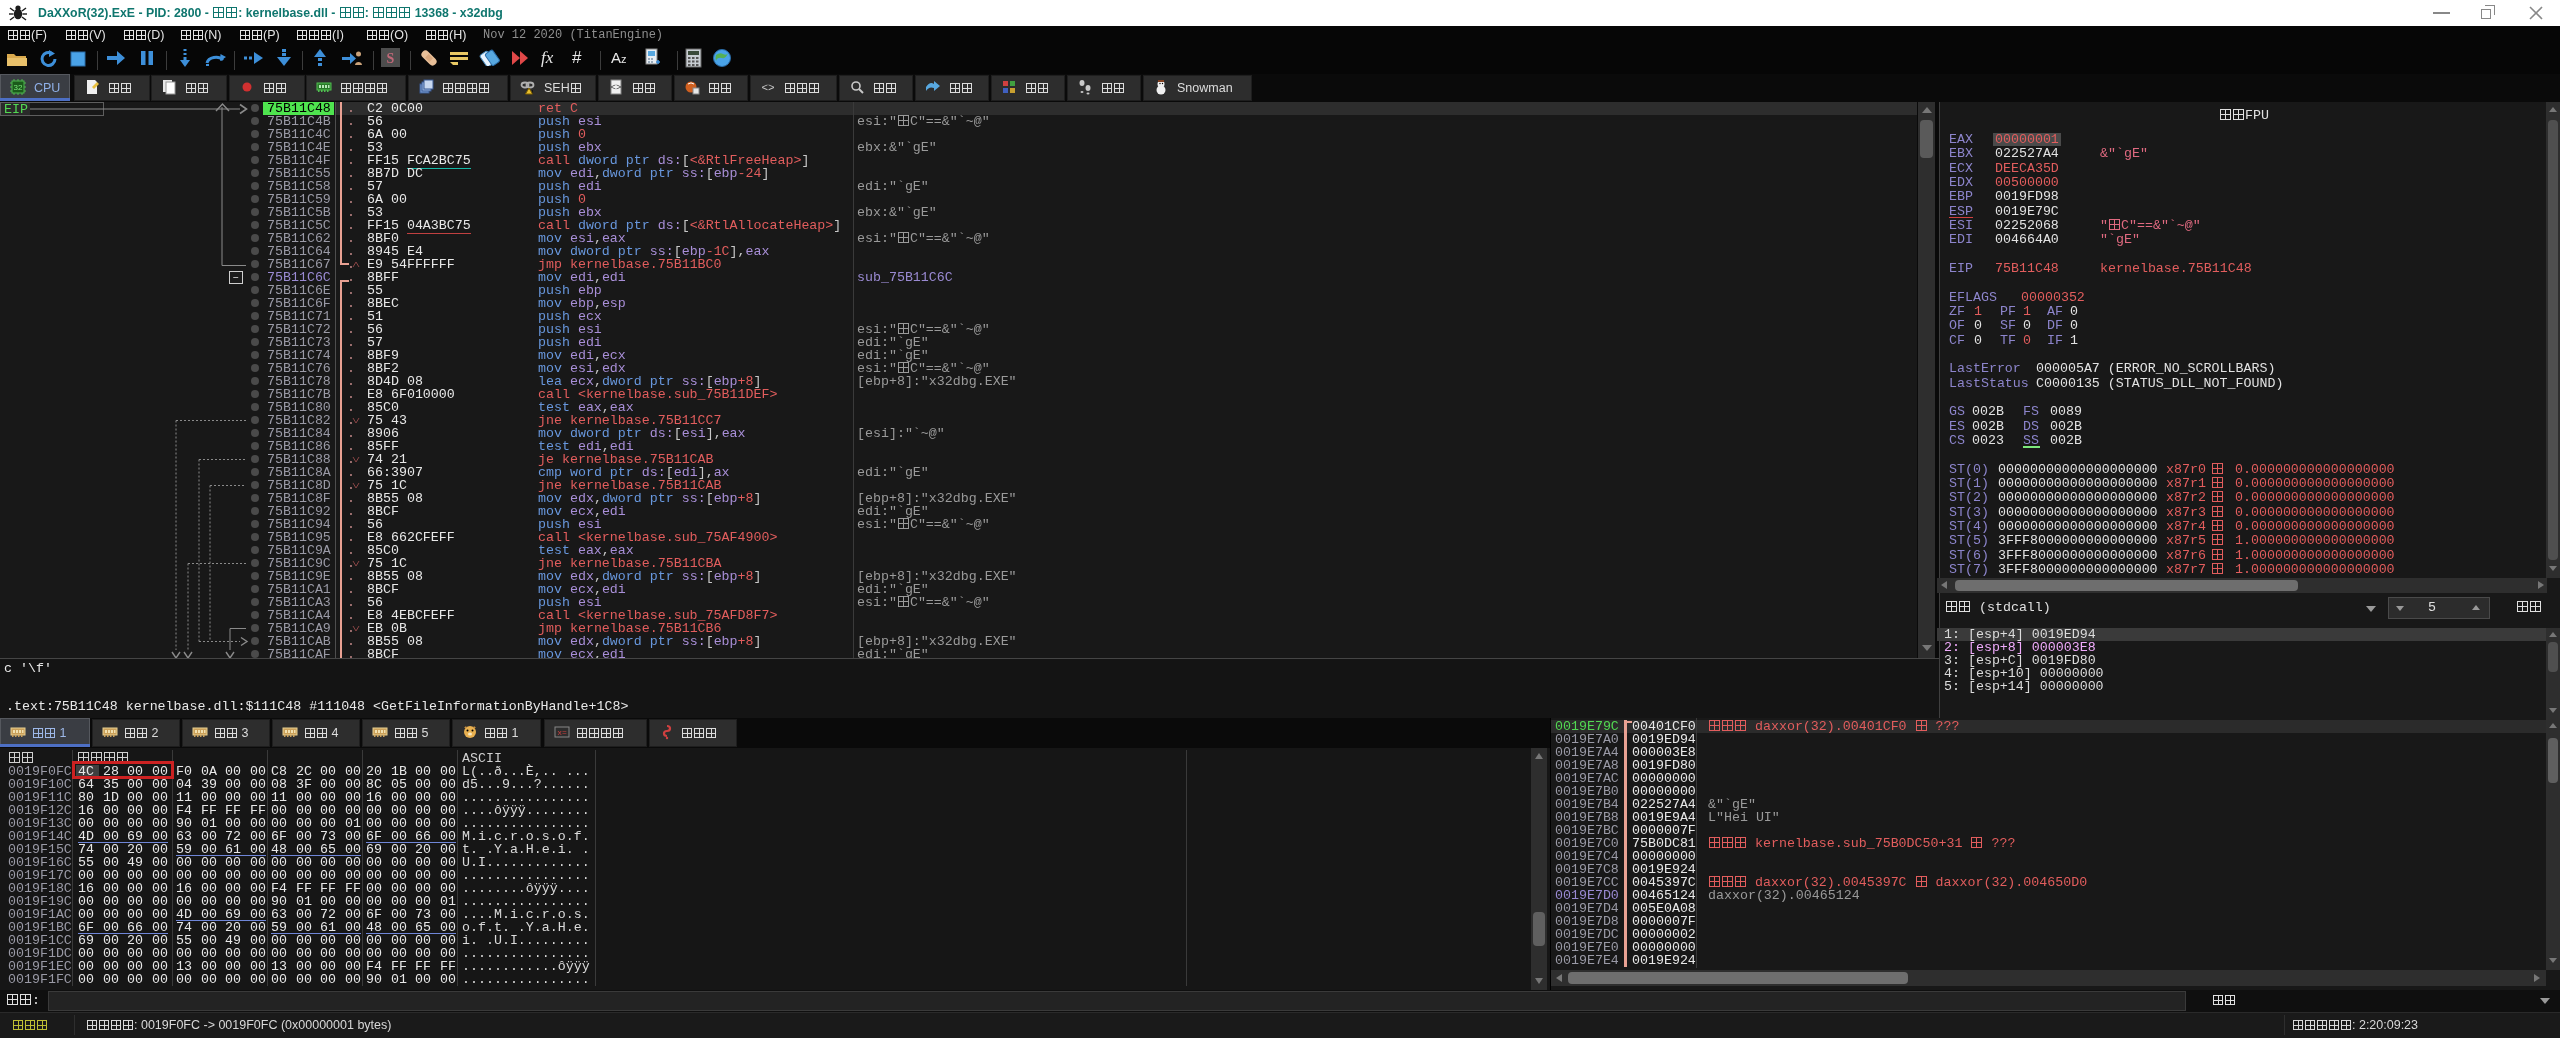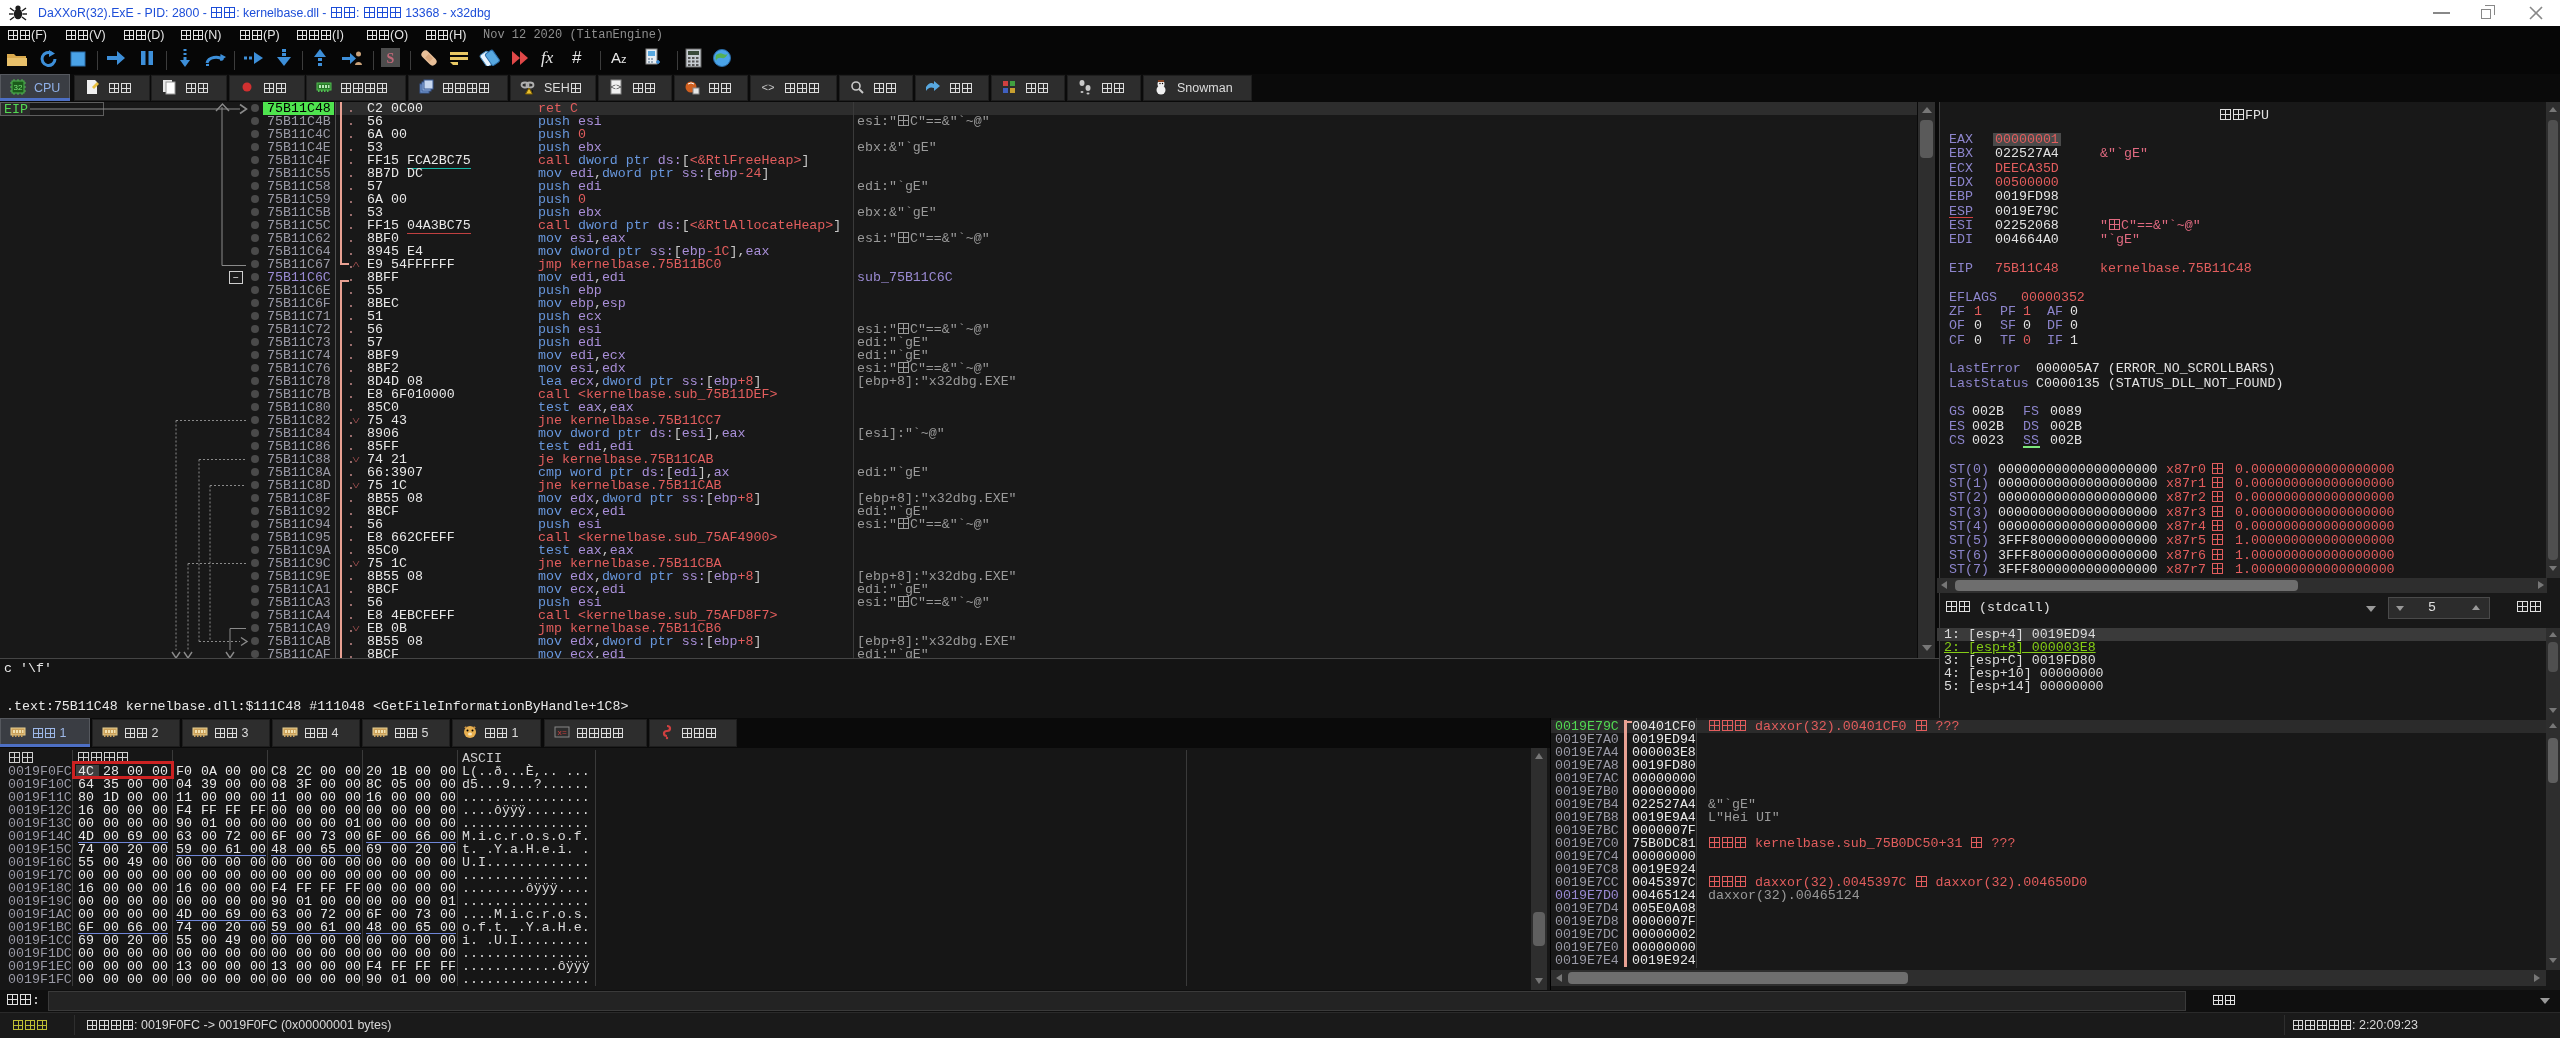--- a/index.html
+++ b/index.html
@@ -49,21 +49,21 @@
         <circle cx="10" cy="5" r="2.6" fill="#1a1a1a"></circle>
         <g stroke="#1a1a1a" stroke-width="1.4">
           <line x1="6" y1="8" x2="2" y2="5"></line>
           <line x1="14" y1="8" x2="18" y2="5"></line>
           <line x1="5.5" y1="11" x2="1" y2="11"></line>
           <line x1="14.5" y1="11" x2="19" y2="11"></line>
           <line x1="6" y1="14" x2="2" y2="17"></line>
           <line x1="14" y1="14" x2="18" y2="17"></line>
         </g>
       </svg>
-<span class="t sans" style="left:38px;top:6px;font-size:12.3px;line-height:15px;height:15px;color:#1d4ed8;">DaXXoR(32).ExE - PID: 2800 - <b class="cj"></b><b class="cj"></b>: kernelbase.dll - <b class="cj"></b><b class="cj"></b>: <b class="cj"></b><b class="cj"></b><b class="cj"></b> 13368 - x32dbg</span>
+<span class="t sans" style="left:38px;top:6px;font-size:12.3px;line-height:15px;height:15px;color:#0f766e;font-weight:bold;">DaXXoR(32).ExE - PID: 2800 - <b class="cj"></b><b class="cj"></b>: kernelbase.dll - <b class="cj"></b><b class="cj"></b>: <b class="cj"></b><b class="cj"></b><b class="cj"></b> 13368 - x32dbg</span>
 <div class="abs" style="left:2433px;top:12px;width:17px;height:1.6px;background:#888;"></div>
 <div class="abs" style="left:2481px;top:6px;width:10px;height:10px;border:1.5px solid #888;margin-top:3px;"></div>
       <div class="abs" style="left:2485px;top:5px;width:10px;height:10px;border-top:1.5px solid #888;border-right:1.5px solid #888;"></div>
 <svg class="abs" style="left:2527px;top:4px" width="18" height="18" viewBox="0 0 18 18">
         <g stroke="#888" stroke-width="1.6">
           <line x1="3" y1="3" x2="15" y2="15"></line>
           <line x1="15" y1="3" x2="3" y2="15"></line>
         </g>
       </svg>
 </div>
@@ -1372,21 +1372,21 @@
 <div class="sbt" style="left:2548px;top:120px;width:10px;height:440px;background:#4f4f4f;"></div>
 <span class="t" style="left:1945px;top:601px;color:#e0e0e0;"><b class="cj"></b><b class="cj"></b> (stdcall)</span>
 <div class="arr" style="left:2366px;top:606px;border-left:5px solid transparent;border-right:5px solid transparent;border-top:6px solid #999;"></div>
 <div class="abs" style="left:2388px;top:597px;width:102px;height:22px;background:#2c2c2c;border:1px solid #4a4a4a;"></div>
 <div class="arr" style="left:2396px;top:606px;border-left:4.5px solid transparent;border-right:4.5px solid transparent;border-top:5px solid #999;"></div>
 <span class="t" style="left:2428px;top:601px;color:#e0e0e0;">5</span>
 <div class="arr" style="left:2472px;top:605px;border-left:4.5px solid transparent;border-right:4.5px solid transparent;border-bottom:5px solid #999;"></div>
 <span class="t" style="left:2516px;top:601px;color:#e0e0e0;"><b class="cj"></b><b class="cj"></b></span>
 <div class="abs" style="left:1937px;top:628px;width:609px;height:13px;background:#3a3a3a;"></div>
 <span class="t" style="left:1944px;top:628px;color:#dcdcdc;">1: [esp+4] 0019ED94</span>
-<span class="t" style="left:1944px;top:641px;color:#84cc16;text-decoration:underline;">2: [esp+8] 000003E8</span>
+<span class="t" style="left:1944px;top:641px;color:#f0abfc;">2: [esp+8] 000003E8</span>
 <span class="t" style="left:1944px;top:654px;color:#dcdcdc;">3: [esp+C] 0019FD80</span>
 <span class="t" style="left:1944px;top:667px;color:#dcdcdc;">4: [esp+10] 00000000</span>
 <span class="t" style="left:1944px;top:680px;color:#dcdcdc;">5: [esp+14] 00000000</span>
 <div class="sb" style="left:2546px;top:628px;width:14px;height:90px;background:#2e2e2e;"></div>
 <div class="arr" style="left:2549px;top:632px;border-left:4px solid transparent;border-right:4px solid transparent;border-bottom:5px solid #777;"></div>
 <div class="arr" style="left:2549px;top:708px;border-left:4px solid transparent;border-right:4px solid transparent;border-top:5px solid #777;"></div>
 <div class="sbt" style="left:2548px;top:642px;width:10px;height:30px;background:#4f4f4f;"></div>
 <div class="abs" style="left:0;top:990px;width:2560px;height:22px;background:#0f0f0f;"></div>
 <span class="t" style="left:6px;top:994px;color:#e0e0e0;"><b class="cj"></b><b class="cj"></b>:</span>
 <div class="abs" style="left:48px;top:991px;width:2138px;height:20px;background:#232323;border:1px solid #3a3a3a;"></div>

